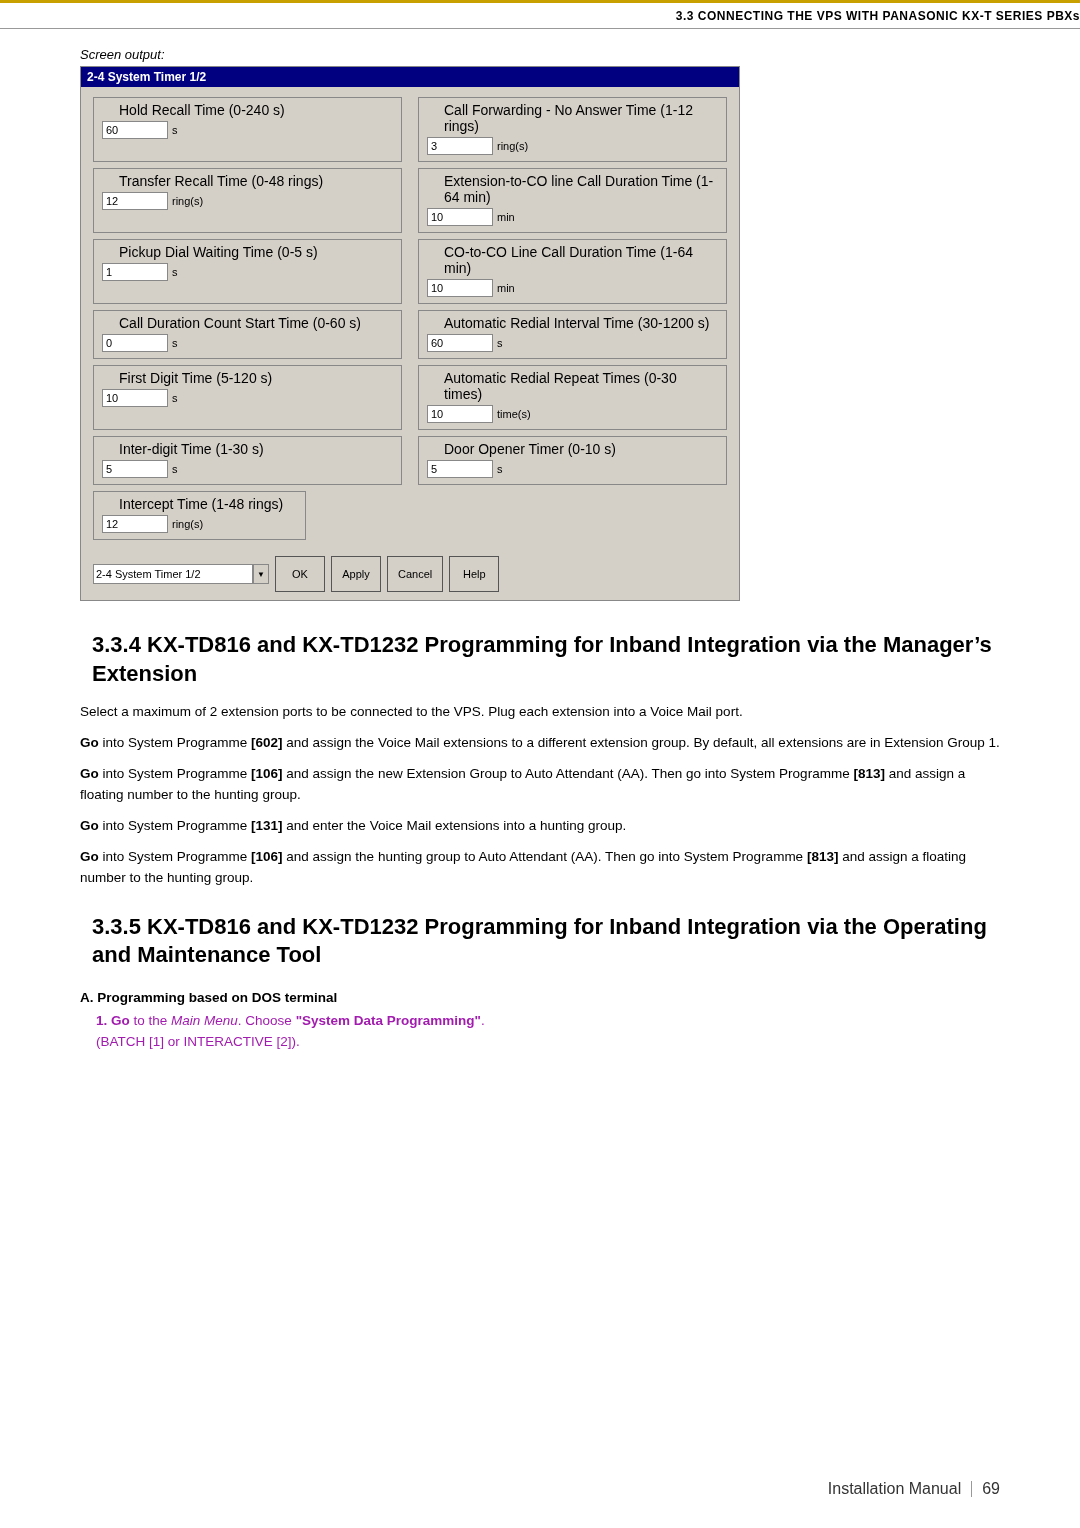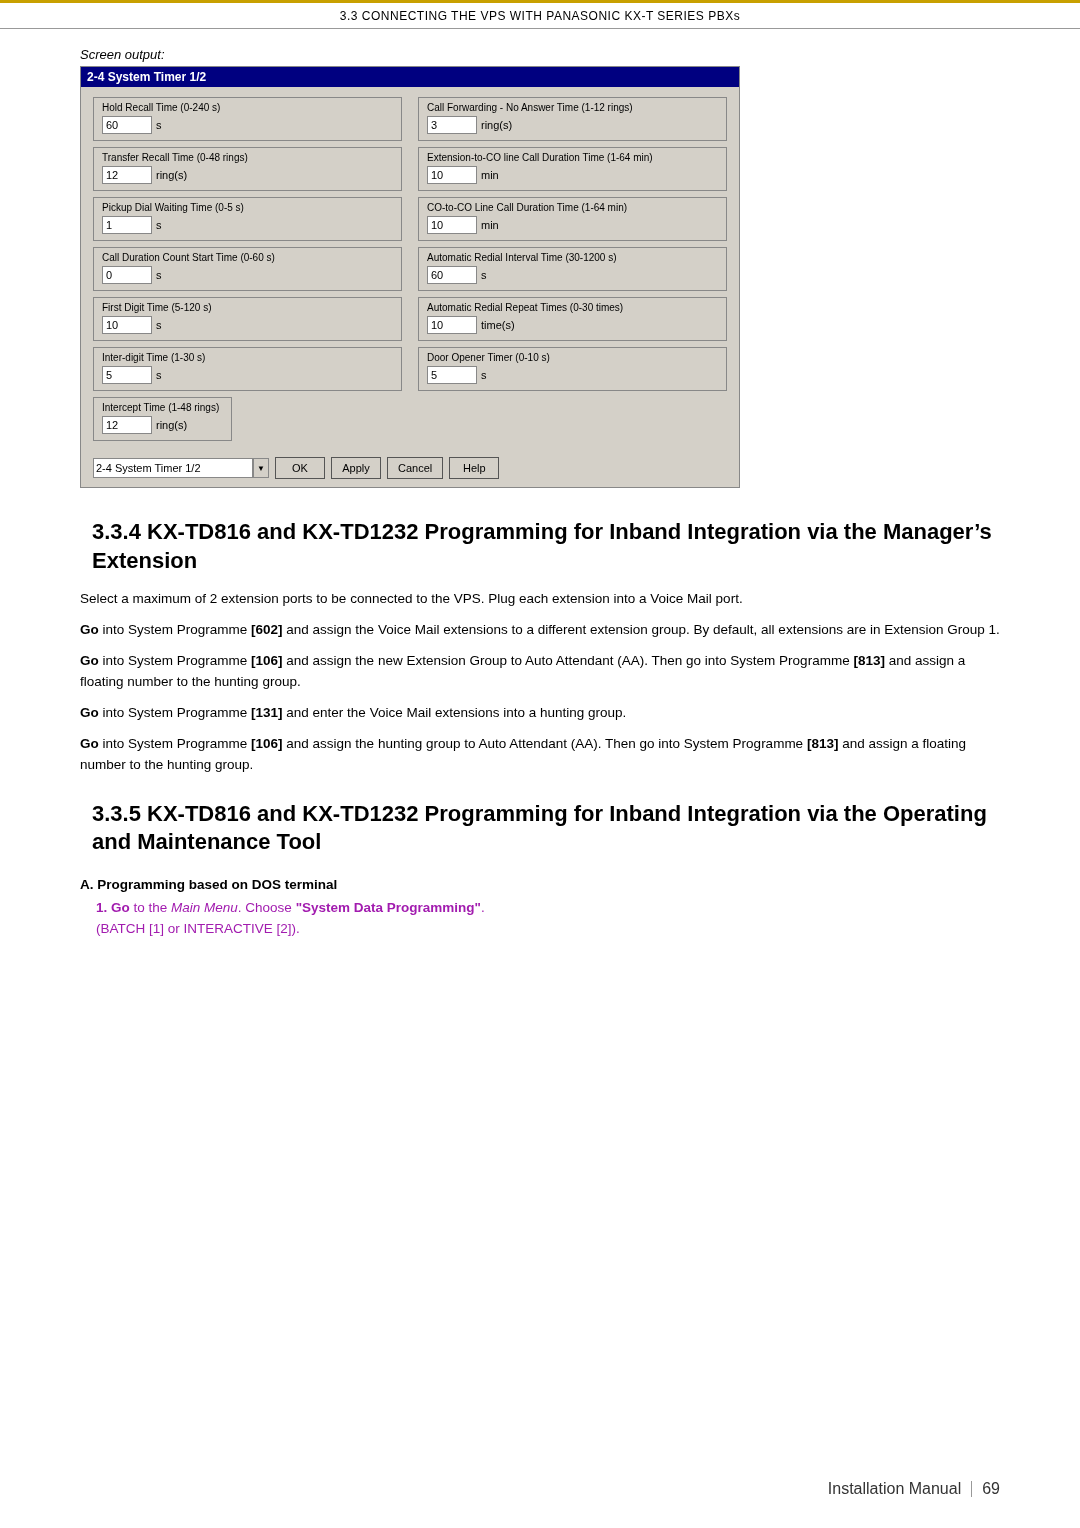--- a/index.html
+++ b/index.html
@@ -10,24 +10,24 @@
       color: #000;
       width: 1080px;
       min-height: 1528px;
       padding: 0;
     }
 
     
     .header-bar {
       border-top: 3px solid #c8a000;
       border-bottom: 1px solid #999;
-      text-align: center;
+      text-align: right;
       padding: 6px 0 5px;
       font-size: 12px;
-      font-weight: normal;
+      font-weight: bold;
       letter-spacing: 0.5px;
       color: #000;
       margin-bottom: 18px;
     }
 
     .page-content {
       padding: 0 80px 40px 80px;
     }
 
     
@@ -66,54 +66,55 @@
     }
 
     .field-group {
       border: 1px solid #888;
       padding: 4px 8px 6px 8px;
       background: #d4d0c8;
       font-size: 11px;
     }
 
     .field-group-label {
-      font-size: 10px;
+      font-size: 14px;
       color: #000;
       margin-bottom: 3px;
+      margin-left: 17px;
     }
 
     .field-row {
       display: flex;
       align-items: center;
       gap: 4px;
       margin-top: 2px;
     }
 
     .field-input {
       border: 1px solid #888;
       background: #fff;
       font-size: 11px;
       padding: 1px 3px;
-      width: 50px;
+      width: 66px;
       height: 18px;
     }
 
     .field-unit {
       font-size: 11px;
       color: #000;
     }
 
     
     .dialog-fields-bottom {
       margin-top: 6px;
     }
 
     .field-group-wide {
       border: 1px solid #888;
-      padding: 4px 12px 6px 8px;
+      padding: 4px 22px 6px 8px;
       background: #d4d0c8;
       font-size: 11px;
       display: inline-block;
     }
 
     
     .dialog-footer {
       display: flex;
       align-items: center;
       padding: 6px 12px 8px;
@@ -140,21 +141,21 @@
       justify-content: center;
       font-size: 8px;
       cursor: pointer;
     }
 
     .dialog-btn {
       border: 1px solid #555;
       background: #d4d0c8;
       font-size: 11px;
       padding: 2px 10px;
-      height: 22px;
+      height: 36px;
       cursor: pointer;
       min-width: 50px;
       font-family: Arial, Helvetica, sans-serif;
     }
 
     
     .section-heading {
       font-size: 22px;
       font-weight: bold;
       margin: 24px 0 14px 12px;

